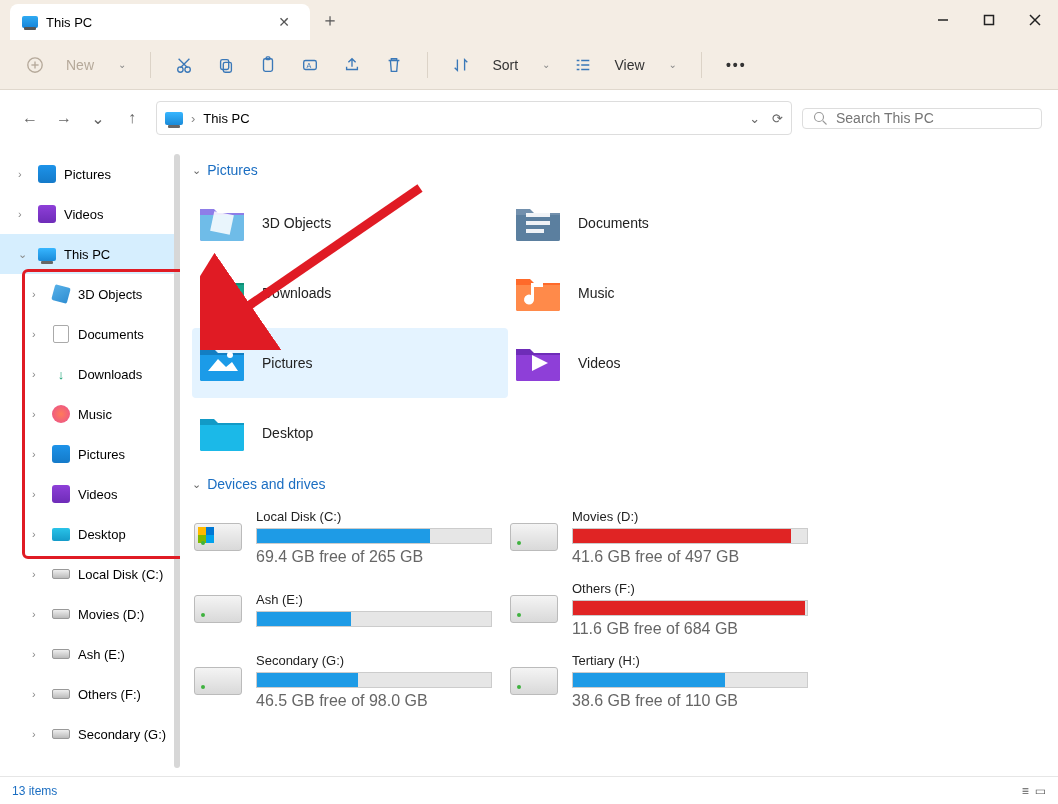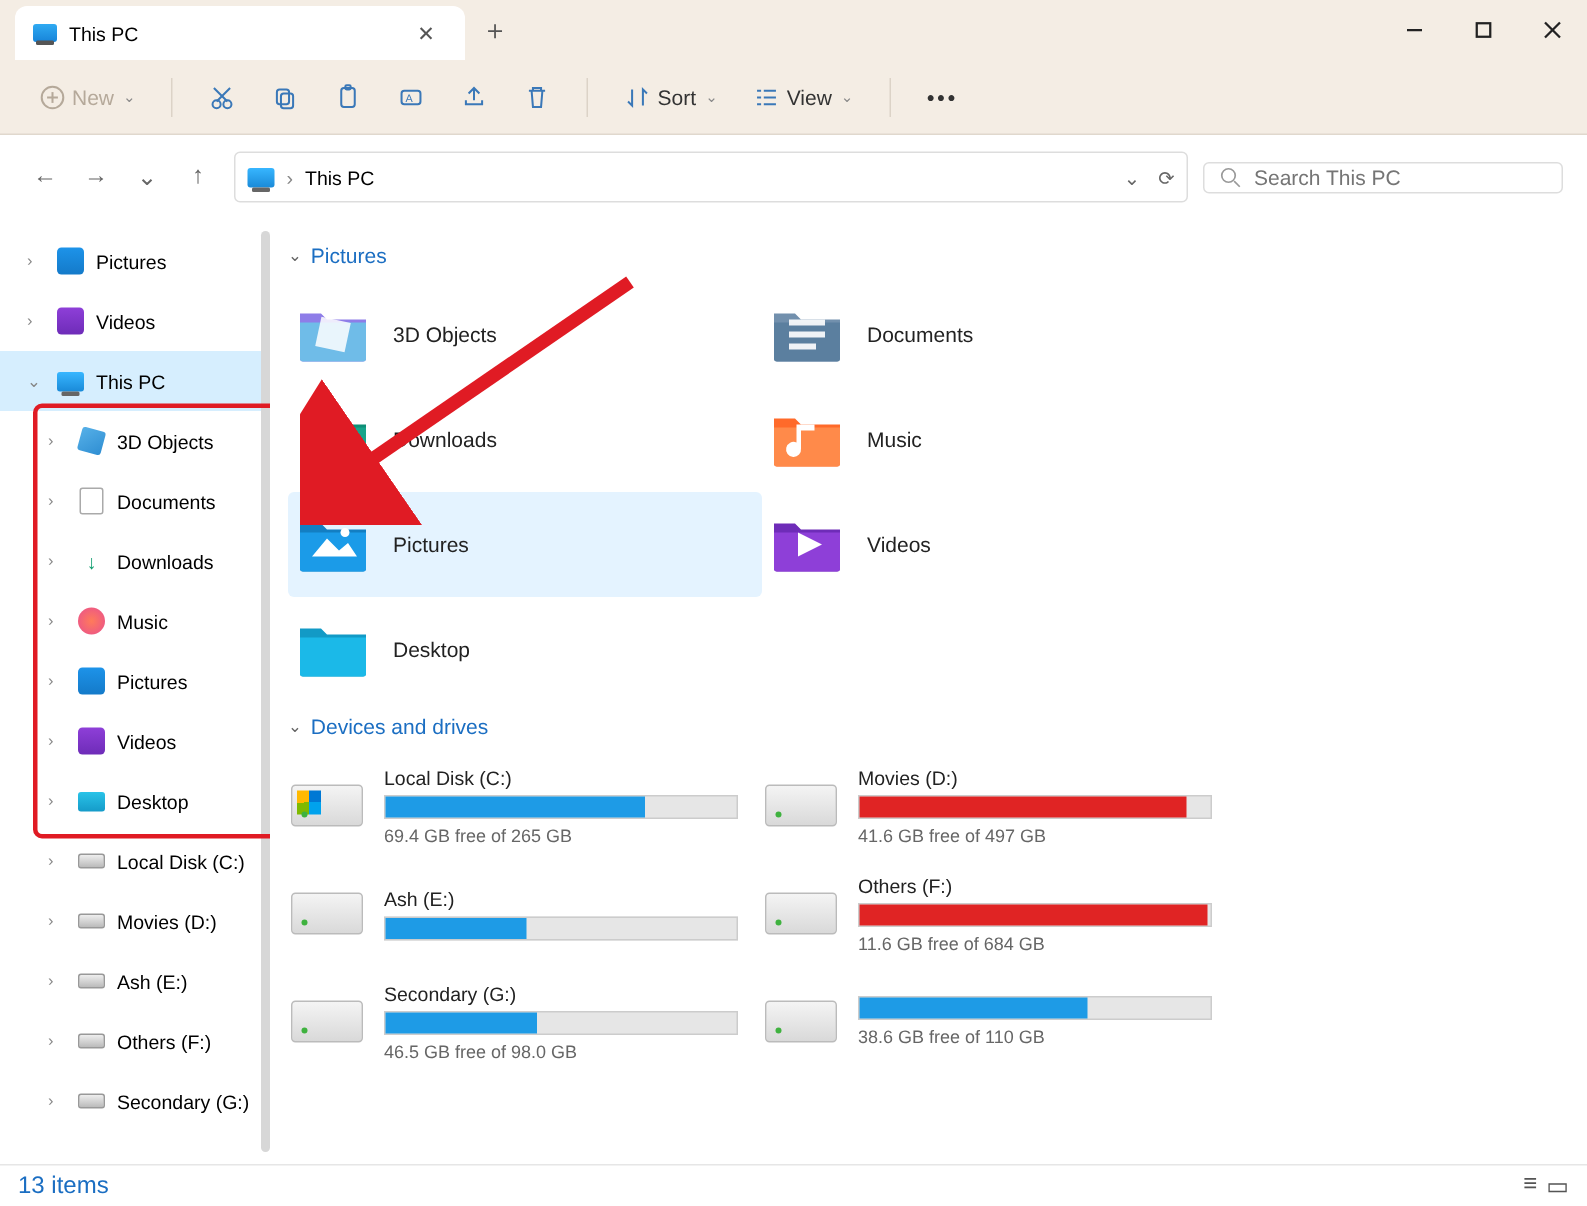--- a/index.html
+++ b/index.html
@@ -11,21 +11,21 @@
 .tab .tab-icon { width: 16px; height: 12px; background: linear-gradient(#2faaf2,#1784d9); border-radius: 2px; position: relative; }
 .tab .tab-icon::after { content:""; position:absolute; bottom:-2px; left:2px; right:2px; height:3px; background:#555; border-radius:1px; }
 .tab-title { font-size: 13px; flex: 1; }
 .tab-close { width: 28px; color:#555; text-align:center; cursor:pointer; font-size:14px; }
 .new-tab { width: 40px; display:flex; align-items:center; justify-content:center; color:#555; font-size:18px; cursor:pointer; }
 .win-controls { margin-left:auto; display:flex; }
 .win-btn { width:46px; display:flex; align-items:center; justify-content:center; cursor:pointer; font-size:13px; color:#222; }
 
 
 .toolbar { height: 50px; background:#f4ede4; display:flex; align-items:center; padding:0 16px; gap:4px; border-bottom:1px solid #e0d8cd; }
-.tool-btn { height:34px; padding:0 10px; display:flex; align-items:center; gap:4px; color:#3a78b8; border-radius:4px; cursor:pointer; font-size:14px; }
+.tool-btn { height:34px; padding:0 10px; display:flex; align-items:center; gap:22px; color:#3a78b8; border-radius:4px; cursor:pointer; font-size:14px; }
 .tool-btn.disabled { color:#b5a99a; }
 .tool-btn svg { width:18px; height:18px; }
 .tool-sep { width:1px; height:26px; background:#dcd3c7; margin:0 10px; }
 .tool-btn .chev { font-size:10px; color:#888; margin-left:2px; }
 
 
 .navrow { height: 56px; display:flex; align-items:center; padding:0 16px; gap:10px; }
 .nav-arrows { display:flex; gap:6px; align-items:center; }
 .nav-arrow { width:28px; height:28px; display:flex; align-items:center; justify-content:center; color:#666; cursor:pointer; border-radius:4px; }
 .addrbar { flex:1; height:34px; border:1px solid #ddd; border-radius:4px; display:flex; align-items:center; padding:0 8px; gap:8px; font-size:13px; }
@@ -59,24 +59,24 @@
 
 .drive-grid { display:grid; grid-template-columns: 316px 316px; gap:2px 0; }
 .drive-item { height:70px; display:flex; align-items:center; gap:14px; padding-left:2px; cursor:pointer; }
 .drive-icon { width:48px; height:28px; background:linear-gradient(#f4f4f4,#d9d9d9); border:1px solid #bbb; border-radius:3px; position:relative; }
 .drive-icon::after { content:""; position:absolute; left:6px; bottom:5px; width:4px; height:4px; background:#3fb23f; border-radius:50%; }
 .drive-icon.windows::before { content:""; position:absolute; left:3px; top:3px; width:16px; height:16px; background:conic-gradient(#0078d4 0 25%, #00a2ed 25% 50%, #7fba00 50% 75%, #ffb900 75%); }
 .drive-info { flex:1; display:flex; flex-direction:column; gap:4px; }
 .drive-name { font-size:13px; color:#222; }
 .drive-bar { width:236px; height:16px; background:#e6e6e6; border:1px solid #ccc; }
 .drive-fill { height:100%; }
-.drive-free { font-size:12px; color:#666; }
-
-
-.statusbar { height:28px; border-top:1px solid #e6e6e6; display:flex; align-items:center; padding:0 12px; font-size:16px; color:#1b6ec2; }
+.drive-free { font-size:16px; color:#666; }
+
+
+.statusbar { height:28px; border-top:1px solid #e6e6e6; display:flex; align-items:center; padding:0 12px; font-size:12px; color:#1b6ec2; }
 .view-toggles { margin-left:auto; display:flex; gap:6px; color:#555; }
 
 
 .arrow-overlay { position:absolute; pointer-events:none; }
 
 
 .ic-pictures { background:linear-gradient(#1d93e9,#147ac9); border-radius:3px; width:18px; height:18px; }
 .ic-videos { background:linear-gradient(#8e3fd8,#6e2cb8); border-radius:3px; width:18px; height:18px; }
 .ic-pc { width:18px; height:13px; background:linear-gradient(#37b6ff,#1a8ad8); border-radius:2px; position:relative; }
 .ic-pc::after { content:""; position:absolute; bottom:-3px; left:3px; right:3px; height:3px; background:#666; border-radius:1px; }
@@ -436,20 +436,21 @@
       <span class="drive-name">Secondary (G:)</span>
       <div class="drive-bar">
               <div class="drive-fill" style="width:43%;background:#1e9be6"></div>
             </div>
       <span class="drive-free">46.5 GB free of 98.0 GB</span>
     </div>
         </div>
         <div class="drive-item">
           <div class="drive-icon"></div>
     <div class="drive-info">
+      <span class="drive-name">Tertiary (H:)</span>
       <div class="drive-bar">
               <div class="drive-fill" style="width:65%;background:#1e9be6"></div>
             </div>
       <span class="drive-free">38.6 GB free of 110 GB</span>
     </div>
         </div>
       </div>
   </div>
 </div>
 

